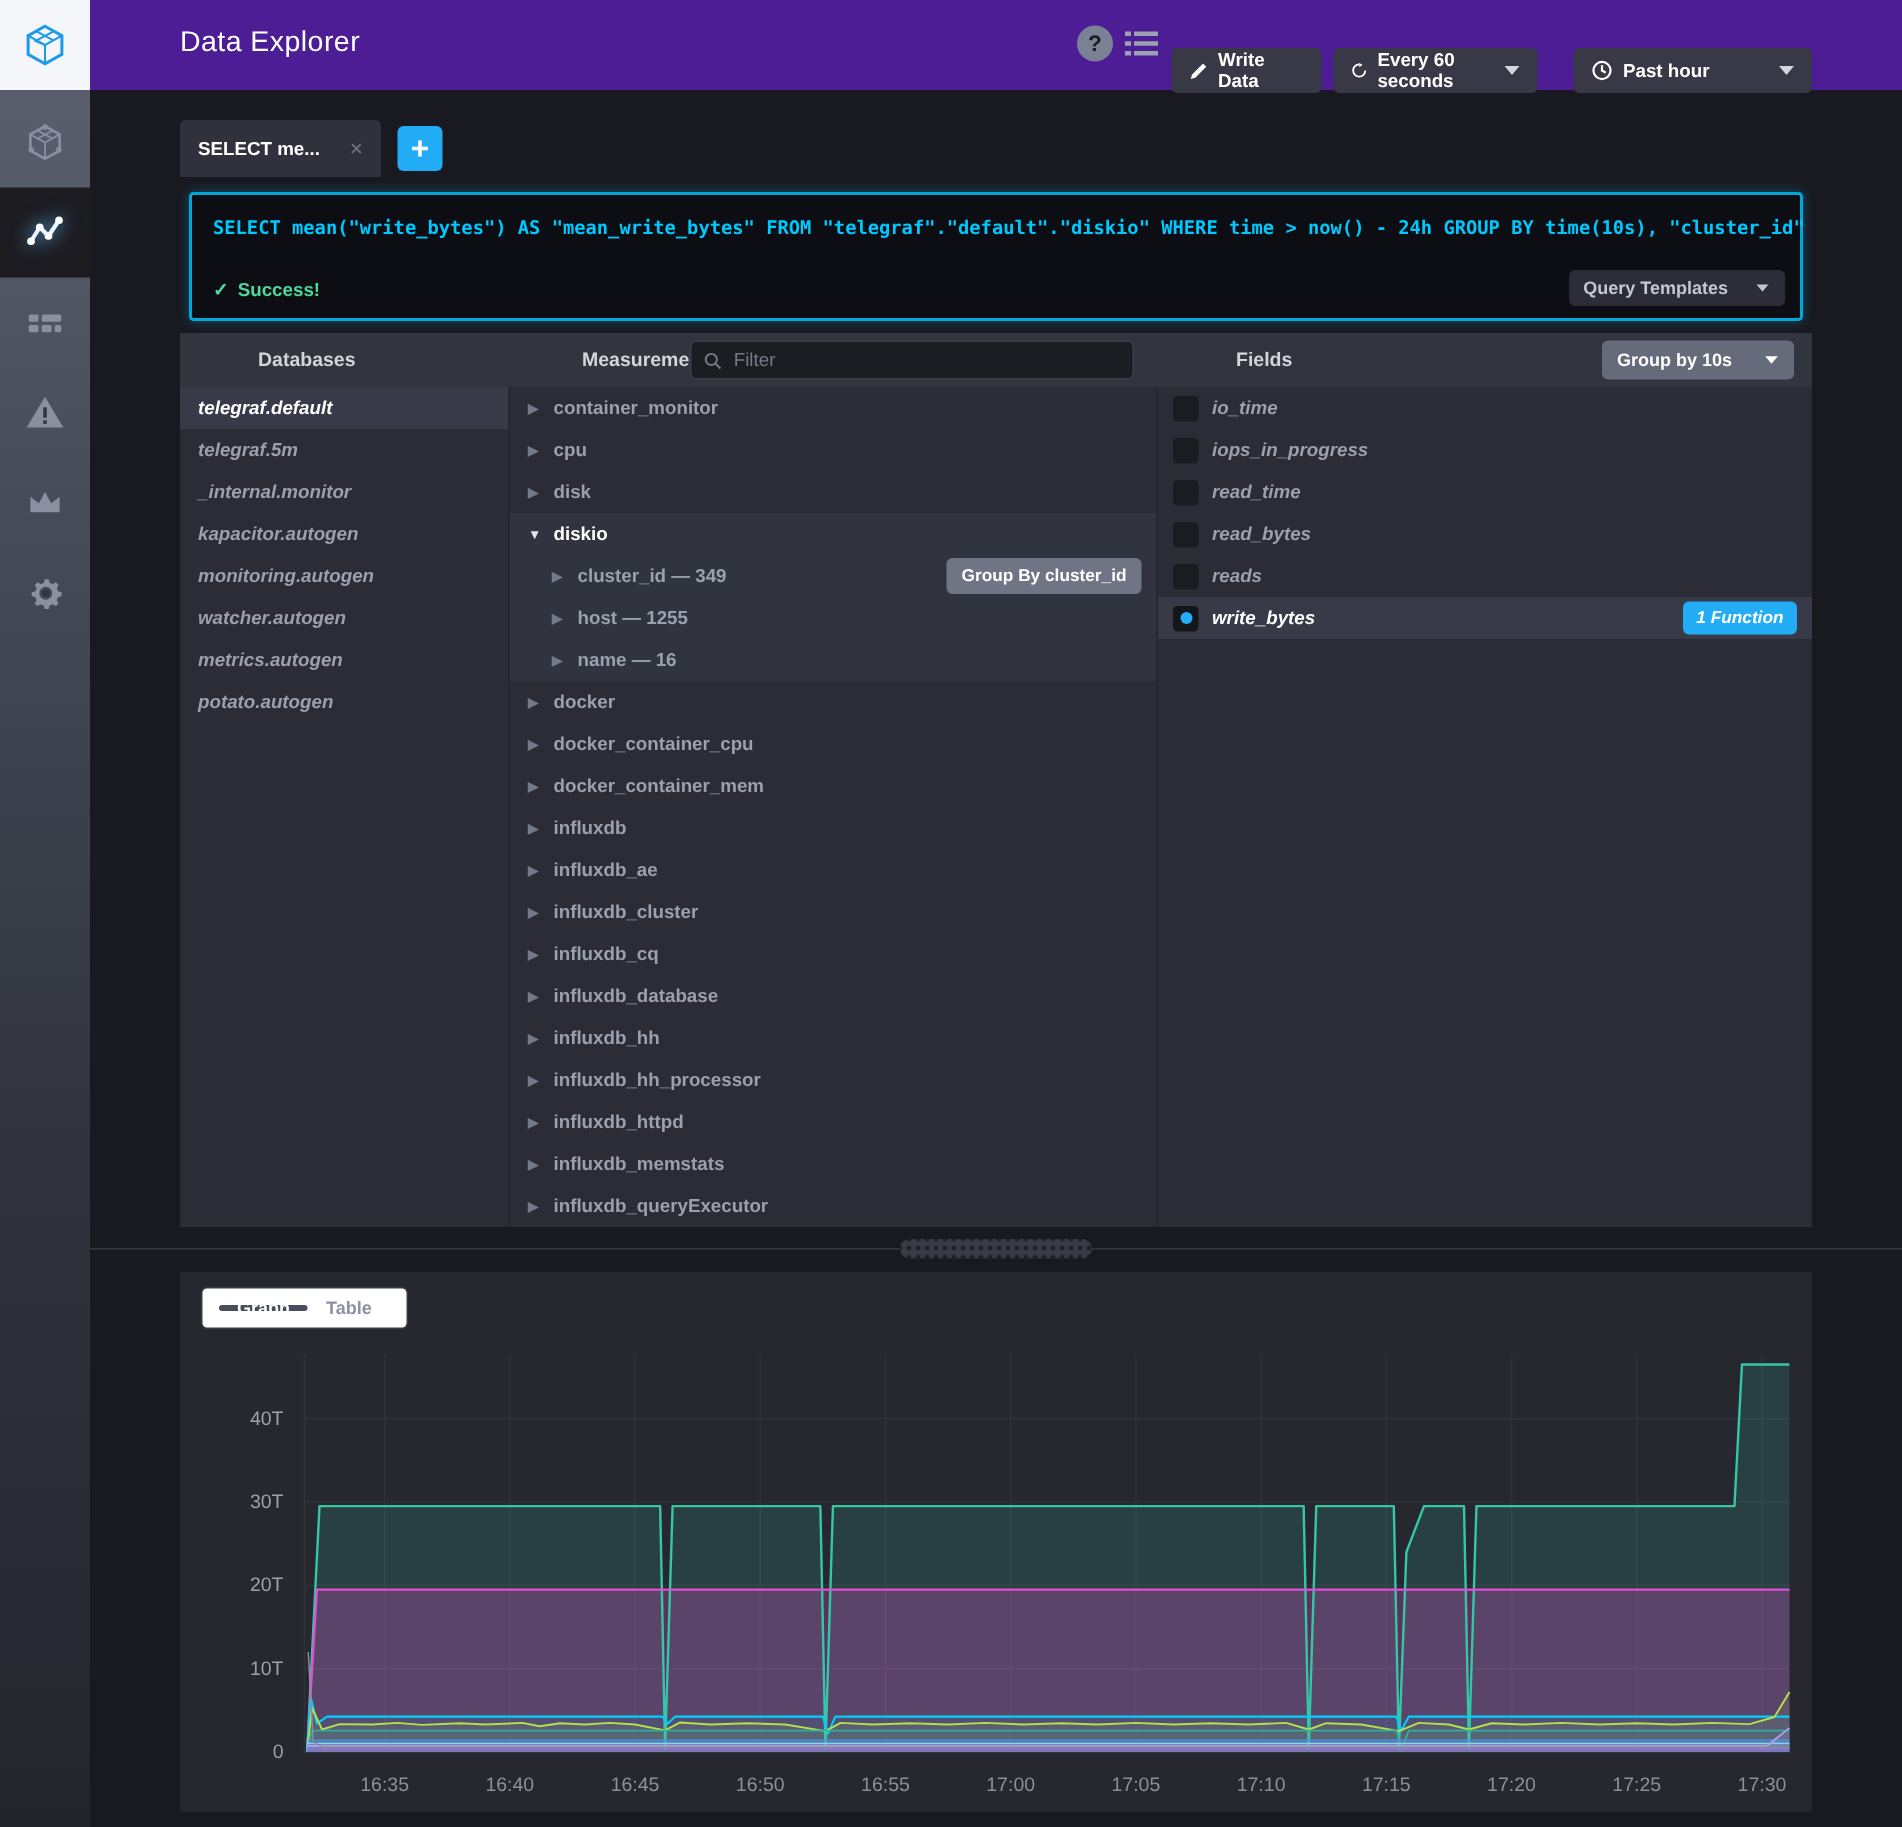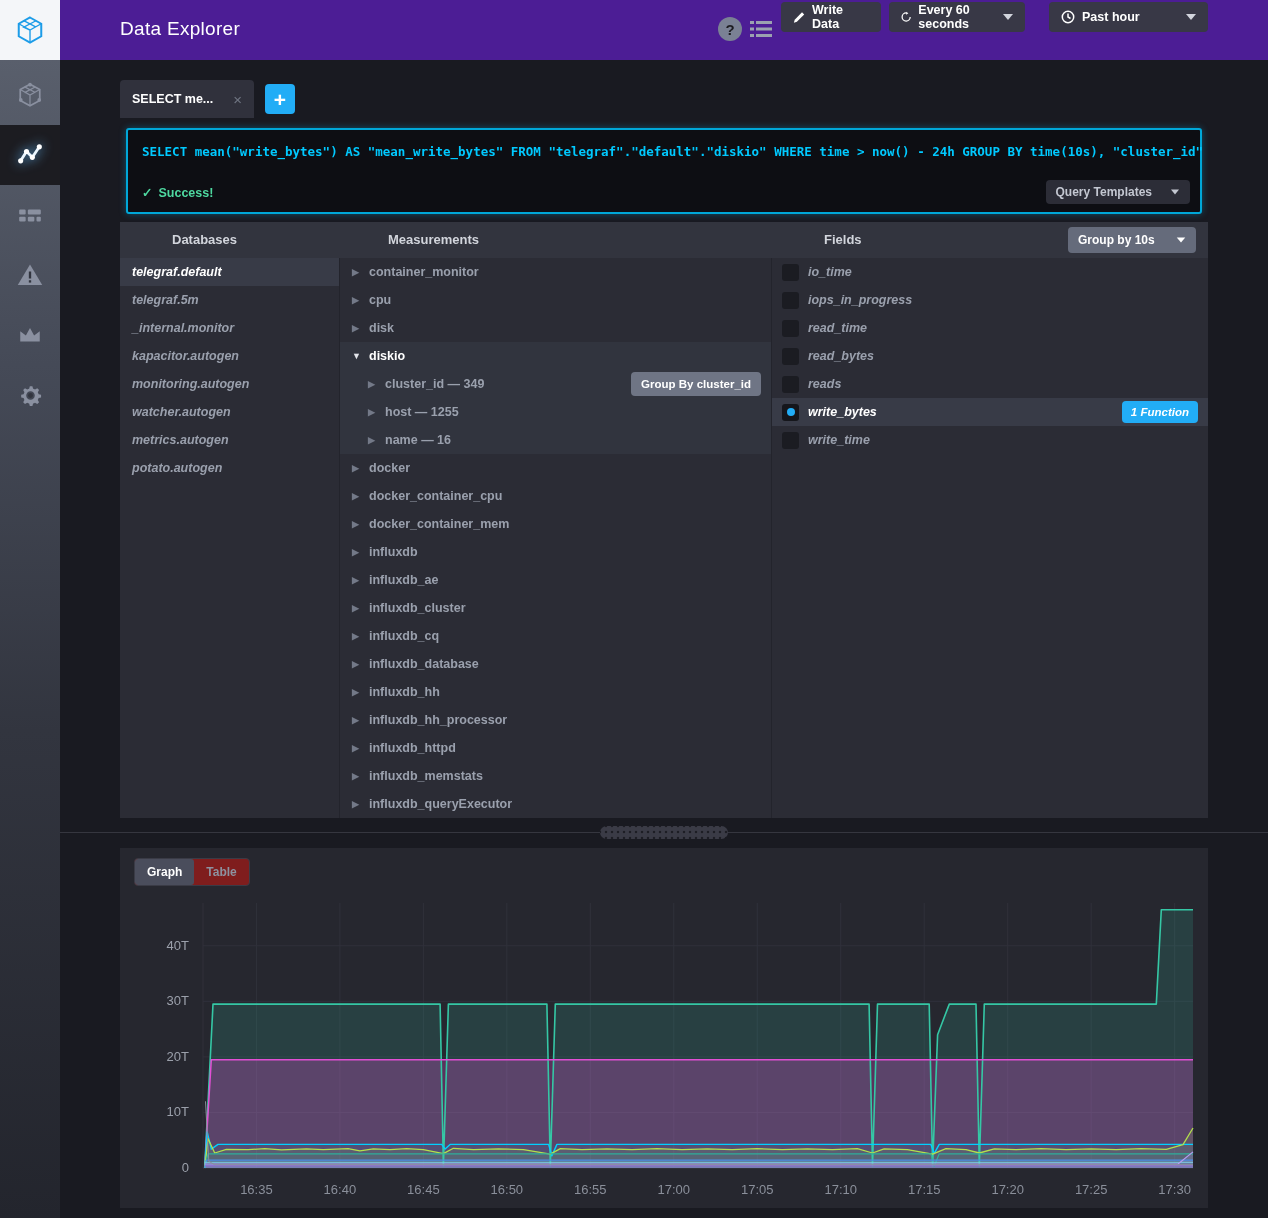--- a/index.html
+++ b/index.html
@@ -12,21 +12,21 @@
   .logo-box{position:absolute;left:0;top:0;width:60px;height:60px;background:#f4f6f9;display:flex;align-items:center;justify-content:center;}
   .nav-item{position:absolute;left:0;width:60px;height:60px;display:flex;align-items:center;justify-content:center;}
   .nav-item.active{background:#1c1c21;}
   .nav-item.active svg{filter:drop-shadow(0 0 6px rgba(100,190,255,.95));}
 
   
   .topbar{position:absolute;left:60px;top:0;right:0;height:60px;background:#4c1d95;}
   .page-title{position:absolute;left:60px;top:18px;font-size:19px;color:#fff;font-weight:400;letter-spacing:.3px;}
   .tb-icon{position:absolute;top:17px;display:flex;align-items:center;justify-content:center;}
   .help-circle{width:24px;height:24px;border-radius:50%;background:#7a8194;color:#1c1c21;font-weight:bold;font-size:15px;}
-  .tb-btn{position:absolute;top:2px;height:30px;background:#383846;border-radius:4px;color:#fff;
+  .tb-btn{position:absolute;top:32px;height:30px;background:#383846;border-radius:4px;color:#fff;
     font-size:12.5px;font-weight:bold;display:flex;align-items:center;padding:0 12px;gap:7px;}
   .tb-btn .caret{margin-left:auto;}
   .caret{width:0;height:0;border-left:5px solid transparent;border-right:5px solid transparent;border-top:6px solid #d2d5dd;}
 
   
   .qtab{position:absolute;left:120px;top:80px;width:134px;height:38px;background:#30313c;border-radius:4px 4px 0 0;
     display:flex;align-items:center;padding:0 12px;color:#fff;font-size:12.5px;font-weight:bold;}
   .qtab-close{margin-left:auto;color:#6f7582;font-size:15px;font-weight:normal;}
   .add-tab{position:absolute;left:265px;top:84px;width:30px;height:30px;background:#22ADF6;border-radius:4px;
     color:#fff;font-size:21px;font-weight:bold;display:flex;align-items:center;justify-content:center;line-height:1;}
@@ -75,21 +75,21 @@
   .fn-badge{position:absolute;right:10px;top:3px;height:22px;background:#22ADF6;border-radius:4px;color:#fff;
     font-size:11.5px;font-weight:bold;display:flex;align-items:center;padding:0 9px;}
 
   
   .divider-line{position:absolute;left:60px;right:0;top:832px;height:1px;background:#35363f;}
   .divider-handle{position:absolute;left:600px;top:826px;width:128px;height:13px;border-radius:7px;background:#3a3b46;
     background-image:radial-gradient(circle,#1d1e25 1.4px,transparent 1.6px);background-size:6px 6px;background-position:3px 3px;}
 
   
   .graph-panel{position:absolute;left:120px;top:848px;width:1088px;height:360px;background:#26272f;}
-  .toggle{position:absolute;left:14px;top:10px;height:28px;background:#7f1d1d;border-radius:4px;display:flex;padding:0;border:1px solid #3a3b46;}
+  .toggle{position:absolute;left:14px;top:10px;height:28px;background:#ffffff;border-radius:4px;display:flex;padding:11px;border:1px solid #3a3b46;}
   .toggle-seg{min-width:54px;padding:0 12px;display:flex;align-items:center;justify-content:center;
     font-size:12px;font-weight:bold;color:#8d92a0;border-radius:3px;}
   .toggle-seg.active{background:#4a4d5c;color:#fff;}
   .chart-svg{position:absolute;left:0;top:0;}
   text{font-family:"Liberation Sans",sans-serif;}
 </style>
 </head>
 <body>
 
 <div class="screen">
@@ -200,20 +200,27 @@
     <div class="templates-btn">
       <span>Query Templates</span>
       <span class="caret"></span>
     </div>
   </div>
 
   <div class="builder">
     <div class="b-header">
       <div class="b-title" style="left:12px">Databases</div>
       <div class="b-title" style="left:228px">Measurements</div>
+      <div class="filter-box">
+        <svg width="13" height="13" viewBox="0 0 14 14">
+          <circle cx="6" cy="6" r="4.3" fill="none" stroke="#757b88" stroke-width="1.5"></circle>
+          <line x1="9.3" y1="9.3" x2="13" y2="13" stroke="#757b88" stroke-width="1.5"></line>
+        </svg>
+        <input placeholder="Filter" style="">
+      </div>
       <div class="b-title" style="left:664px">Fields</div>
       <div class="groupby10-btn">
         <span>Group by 10s</span>
         <span class="caret"></span>
       </div>
     </div>
     <div class="col col-db" id="db-list">
         <div class="row db-row selected">
           <span>telegraf.default</span>
         </div>
@@ -348,24 +355,20 @@
           <span>reads</span>
         </div>
         <div class="row field-row selected">
           <div class="checkbox checked">
             <div class="dot"></div>
           </div>
           <span>write_bytes</span>
           <div class="fn-badge">
             <span>1 Function</span>
           </div>
-        </div>
-        <div class="row field-row">
-          <div class="checkbox"></div>
-          <span>write_time</span>
         </div>
       </div>
   </div>
 
   <div class="divider-line"></div>
   <div class="divider-handle"></div>
 
   <div class="graph-panel">
     <div class="toggle" id="graph-toggle">
         <div class="toggle-seg active">

